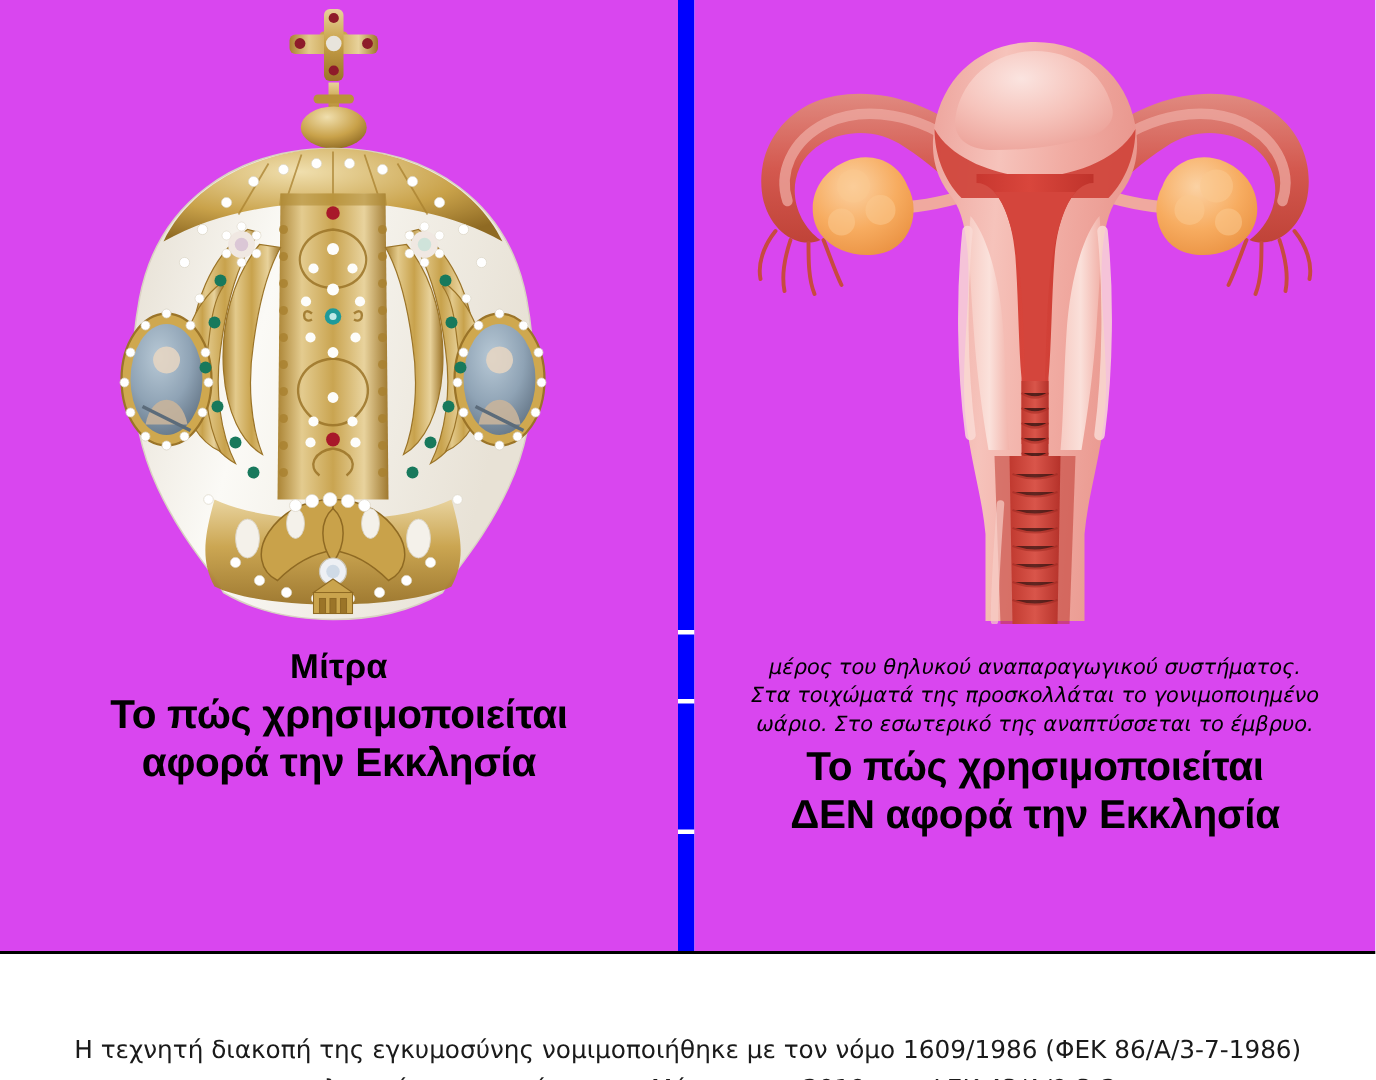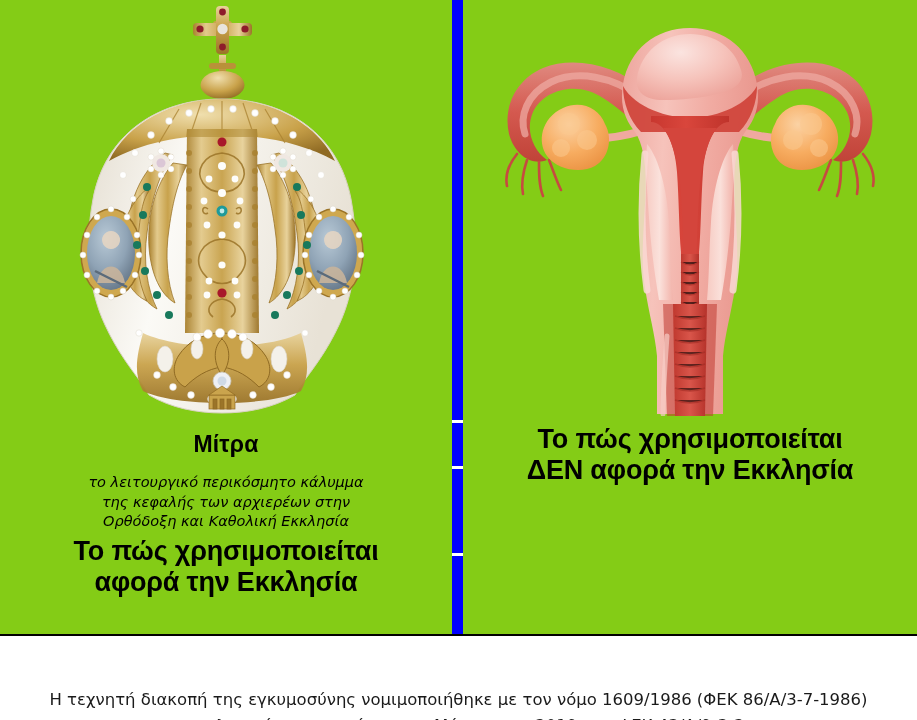--- a/index.html
+++ b/index.html
@@ -33,21 +33,21 @@
     display: flex;
     flex-direction: row;
   }
   .panel {
     position: relative;
     height: 634px;
     display: flex;
     flex-direction: column;
     align-items: flex-end;
     box-sizing: border-box;
-    background: #84cc16;
+    background: #d946ef;
   }
   .panel.left  { width: 452px; }
   .panel.right { width: 454px; }
 
   .divider {
     width: 11px;
     height: 634px;
     background: #0000ff;
     position: relative;
     flex: 0 0 11px;
@@ -433,23 +433,20 @@
               <rect x="152" y="396" width="4" height="10" fill="#9b7428"></rect>
               <rect x="159" y="396" width="4" height="10" fill="#9b7428"></rect>
               <rect x="166" y="396" width="4" height="10" fill="#9b7428"></rect>
             </g>
           </g>
         </svg>
       </div>
 
       <div class="caption">
         <div class="term">Μίτρα</div>
-        <div class="definition">το λειτουργικό περικόσμητο κάλυμμα
-της κεφαλής των αρχιερέων στην
-Ορθόδοξη και Καθολική Εκκλησία</div>
         <div class="verdict">Το πώς χρησιμοποιείται
 αφορά την Εκκλησία</div>
       </div>
     </div>
 
     <div class="divider">
       <span class="nick" style="top:420px"></span>
       <span class="nick" style="top:466px"></span>
       <span class="nick" style="top:553px"></span>
     </div>
@@ -631,20 +628,23 @@
             </g>
 
             <path d="M150 150 C 146 190, 146 240, 152 286" fill="none" stroke="#f9d9d3" stroke-width="7" stroke-linecap="round" opacity="0.85"></path>
             <path d="M240 150 C 244 190, 244 240, 238 286" fill="none" stroke="#f9d9d3" stroke-width="7" stroke-linecap="round" opacity="0.85"></path>
             <path d="M172 332 C 170 360, 168 386, 168 410" fill="none" stroke="#f7cdc6" stroke-width="5" stroke-linecap="round" opacity="0.7"></path>
           </g>
         </svg>
       </div>
 
       <div class="caption">
+        <div class="definition">μέρος του θηλυκού αναπαραγωγικού συστήματος.
+Στα τοιχώματά της προσκολλάται το γονιμοποιημένο
+ωάριο. Στο εσωτερικό της αναπτύσσεται το έμβρυο.</div>
         <div class="verdict">Το πώς χρησιμοποιείται
 ΔΕΝ αφορά την Εκκλησία</div>
       </div>
     </div>
   </div>
 
   <div class="rule"></div>
 
   <div class="footer">
     <div class="footer-text">Η τεχνητή διακοπή της εγκυμοσύνης νομιμοποιήθηκε με τον νόμο 1609/1986 (ΦΕΚ 86/Α/3-7-1986)

